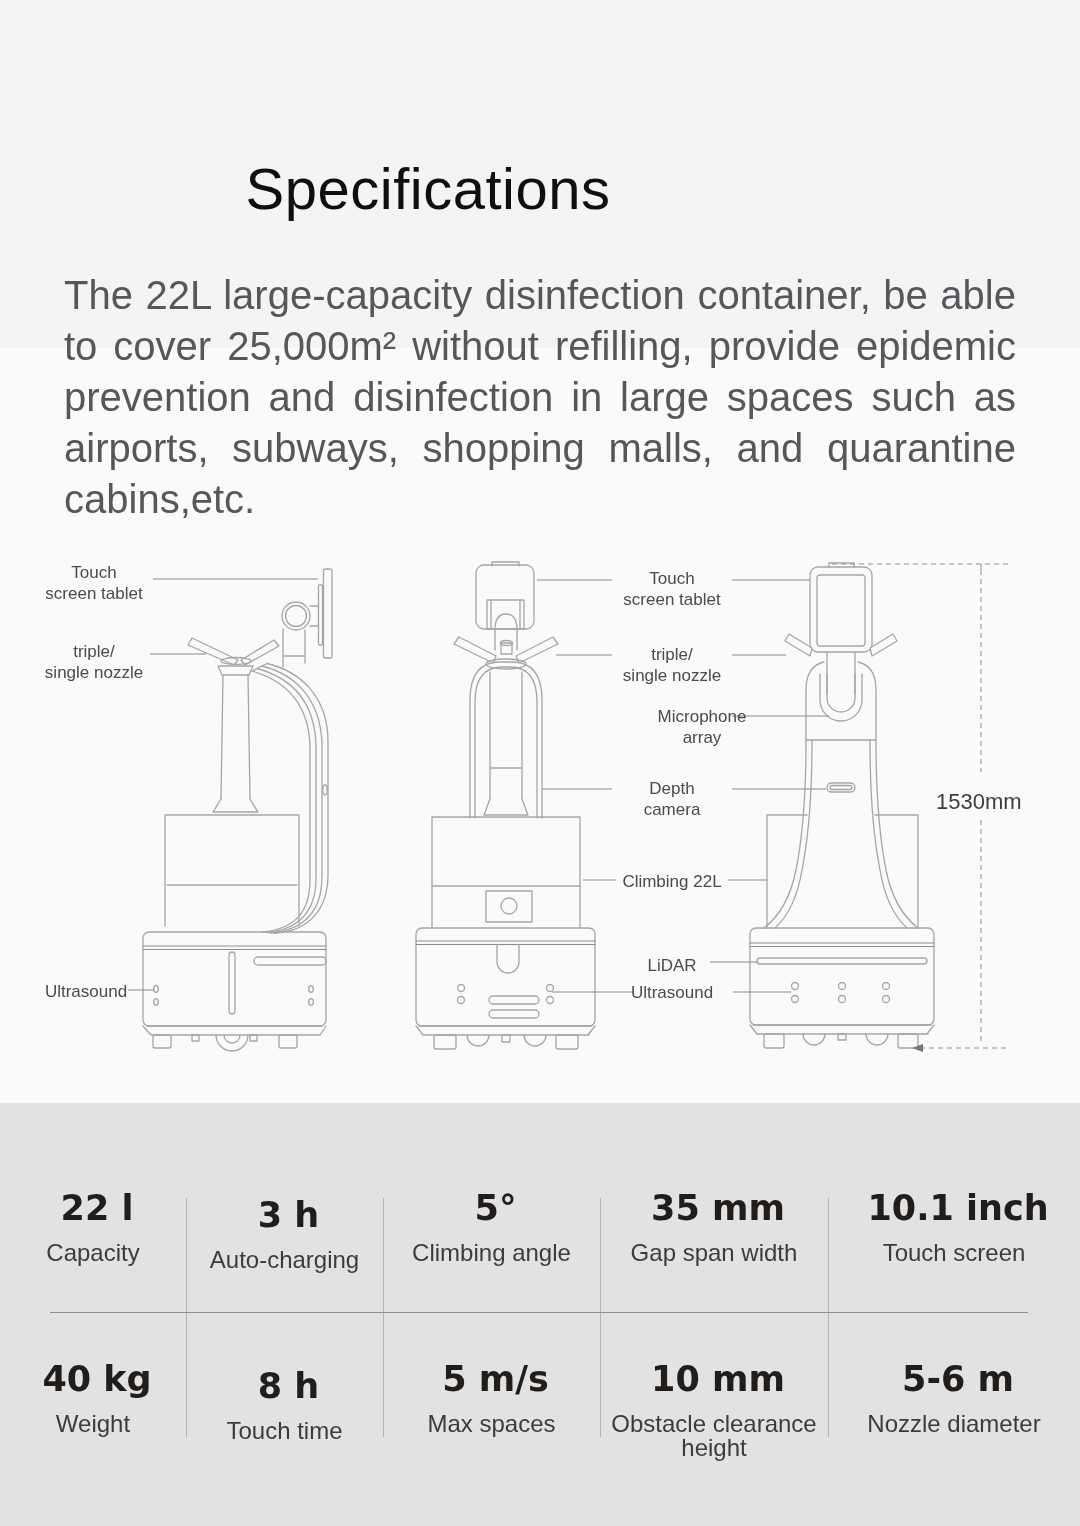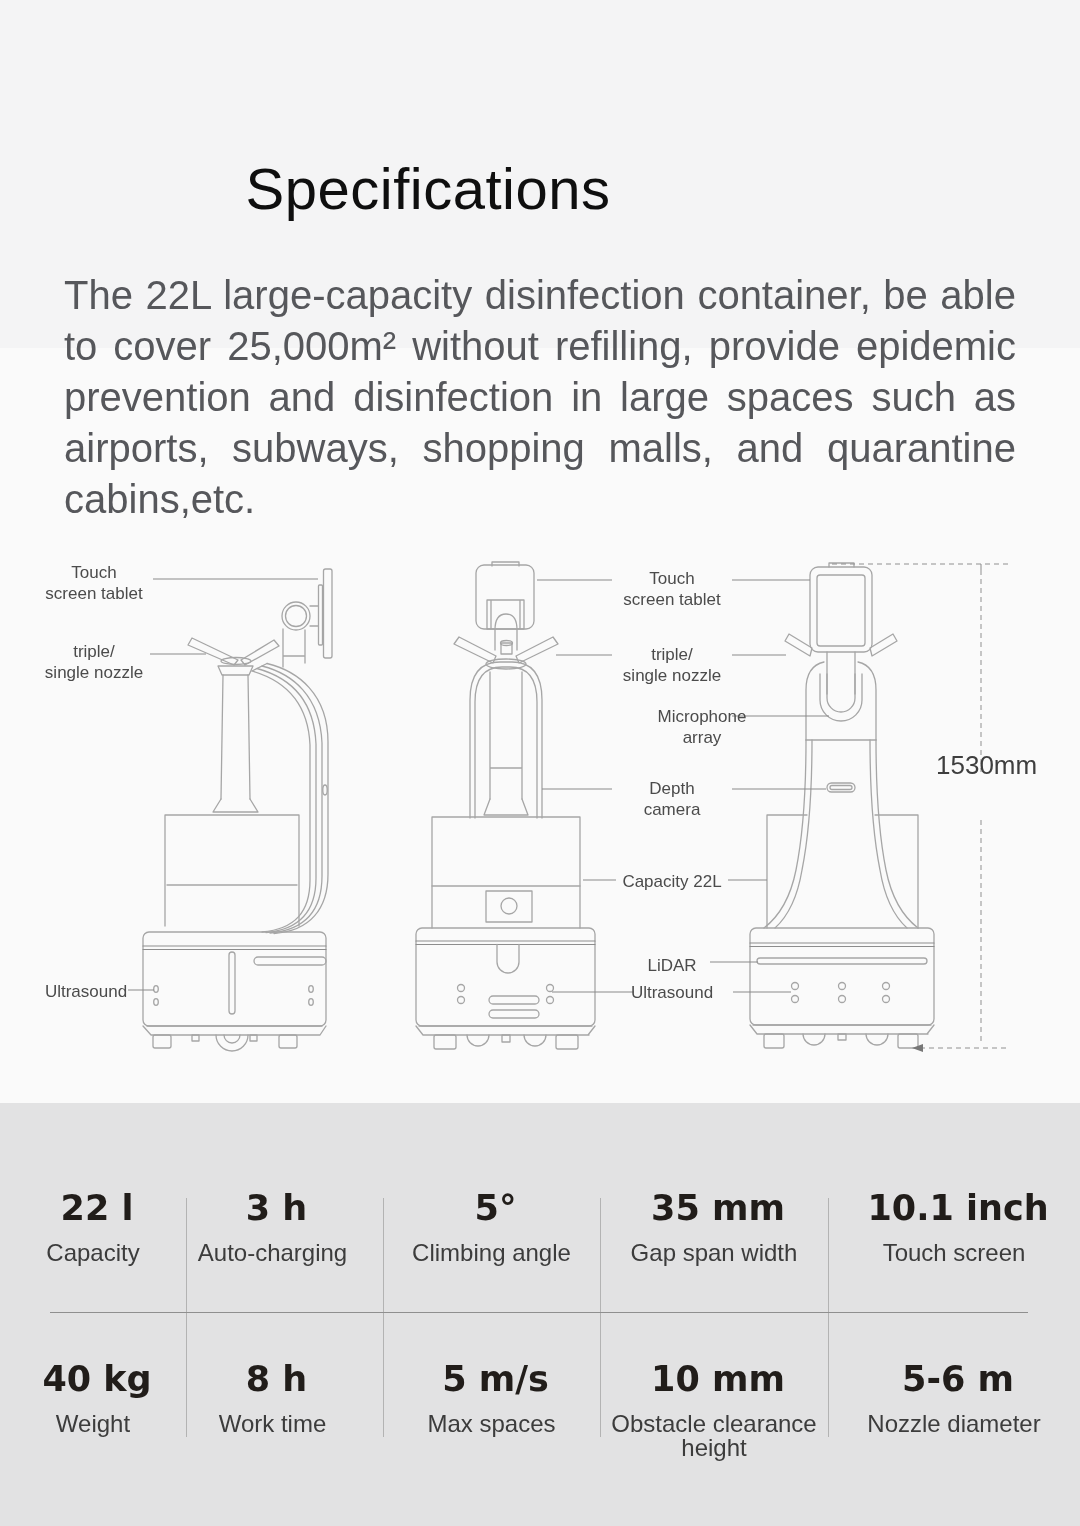--- a/index.html
+++ b/index.html
@@ -20,33 +20,33 @@
   .diagram svg{position:absolute;left:0;top:0;}
   .draw{fill:none;stroke:#a6a6a6;stroke-width:1.3;stroke-linejoin:round;stroke-linecap:round;}
   .draw-dark{fill:none;stroke:#8d8d8d;stroke-width:1.2;}
   .leader{fill:none;stroke:#8a8a8a;stroke-width:1;}
   .dash{fill:none;stroke:#909090;stroke-width:1;stroke-dasharray:5 4;}
   .dia-label{
     position:absolute;font-size:17px;line-height:21px;color:#4b4b4b;
     text-align:center;white-space:pre-line;
   }
   .dim-label{
-    position:absolute;left:936px;top:750px;font-size:26px;color:#3e3e3e;white-space:nowrap;
+    position:absolute;left:936px;top:789px;font-size:22px;color:#3e3e3e;white-space:nowrap;
   }
   .spec-band{position:absolute;left:0;top:1103px;width:1080px;height:423px;background:#e2e2e3;}
   .vline{position:absolute;width:1px;top:1198px;height:239px;background:#b3b3b3;}
   .hline{position:absolute;left:50px;top:1312px;width:978px;height:1px;background:#8f8f8f;}
   .spec-cell{position:absolute;text-align:center;}
   .spec-cell .val{
     font-family:"DejaVu Sans",sans-serif;font-weight:700;font-size:35px;
     line-height:44px;color:#211d1a;padding-left:8px;
   }
   .spec-cell .lab{margin-top:11px;font-size:24px;line-height:24px;color:#3c3c3c;}
   .r0{top:1186px;} .r1{top:1357px;}
-  .c0{left:0;width:186px;} .c1{left:174px;width:197px;} .c2{left:383px;width:217px;}
+  .c0{left:0;width:186px;} .c1{left:186px;width:197px;margin-top:7px;} .c2{left:383px;width:217px;}
   .c3{left:600px;width:228px;} .c4{left:828px;width:252px;}
 </style>
 </head>
 <body>
 
 <div class="top-shade"></div>
 
 <h1 class="page-title">Specifications</h1>
 
 <p class="intro-text">The 22L large-capacity disinfection container, be able to cover 25,000m² without refilling, provide epidemic prevention and disinfection in large spaces such as airports, subways, shopping malls, and quarantine cabins,etc.</p>
@@ -218,21 +218,21 @@
   <div class="dia-label" style="left:36px;top:426px;width:100px">Ultrasound</div>
 
   <div class="dia-label" style="left:602px;top:13px;width:140px">Touch
 screen tablet</div>
   <div class="dia-label" style="left:602px;top:89px;width:140px">triple/
 single nozzle</div>
   <div class="dia-label" style="left:632px;top:151px;width:140px">Microphone
 array</div>
   <div class="dia-label" style="left:602px;top:223px;width:140px">Depth
 camera</div>
-  <div class="dia-label" style="left:602px;top:316px;width:140px">Capacity 22L</div>
+  <div class="dia-label" style="left:602px;top:316px;width:140px">Climbing 22L</div>
   <div class="dia-label" style="left:602px;top:400px;width:140px">LiDAR</div>
   <div class="dia-label" style="left:602px;top:427px;width:140px">Ultrasound</div>
 </div>
 
 <div class="dim-label">1530mm</div>
 
 <div class="spec-band"></div>
 
 <div class="vline" style="left:186px"></div>
 <div class="vline" style="left:383px"></div>
@@ -259,21 +259,21 @@
 <div class="spec-cell r0 c4">
   <div class="val">10.1 inch</div>
   <div class="lab">Touch screen</div>
 </div>
 <div class="spec-cell r1 c0">
   <div class="val">40 kg</div>
   <div class="lab">Weight</div>
 </div>
 <div class="spec-cell r1 c1">
   <div class="val">8 h</div>
-  <div class="lab">Work time</div>
+  <div class="lab">Touch time</div>
 </div>
 <div class="spec-cell r1 c2">
   <div class="val">5 m/s</div>
   <div class="lab">Max spaces</div>
 </div>
 <div class="spec-cell r1 c3">
   <div class="val">10 mm</div>
   <div class="lab">Obstacle clearance height</div>
 </div>
 <div class="spec-cell r1 c4">

